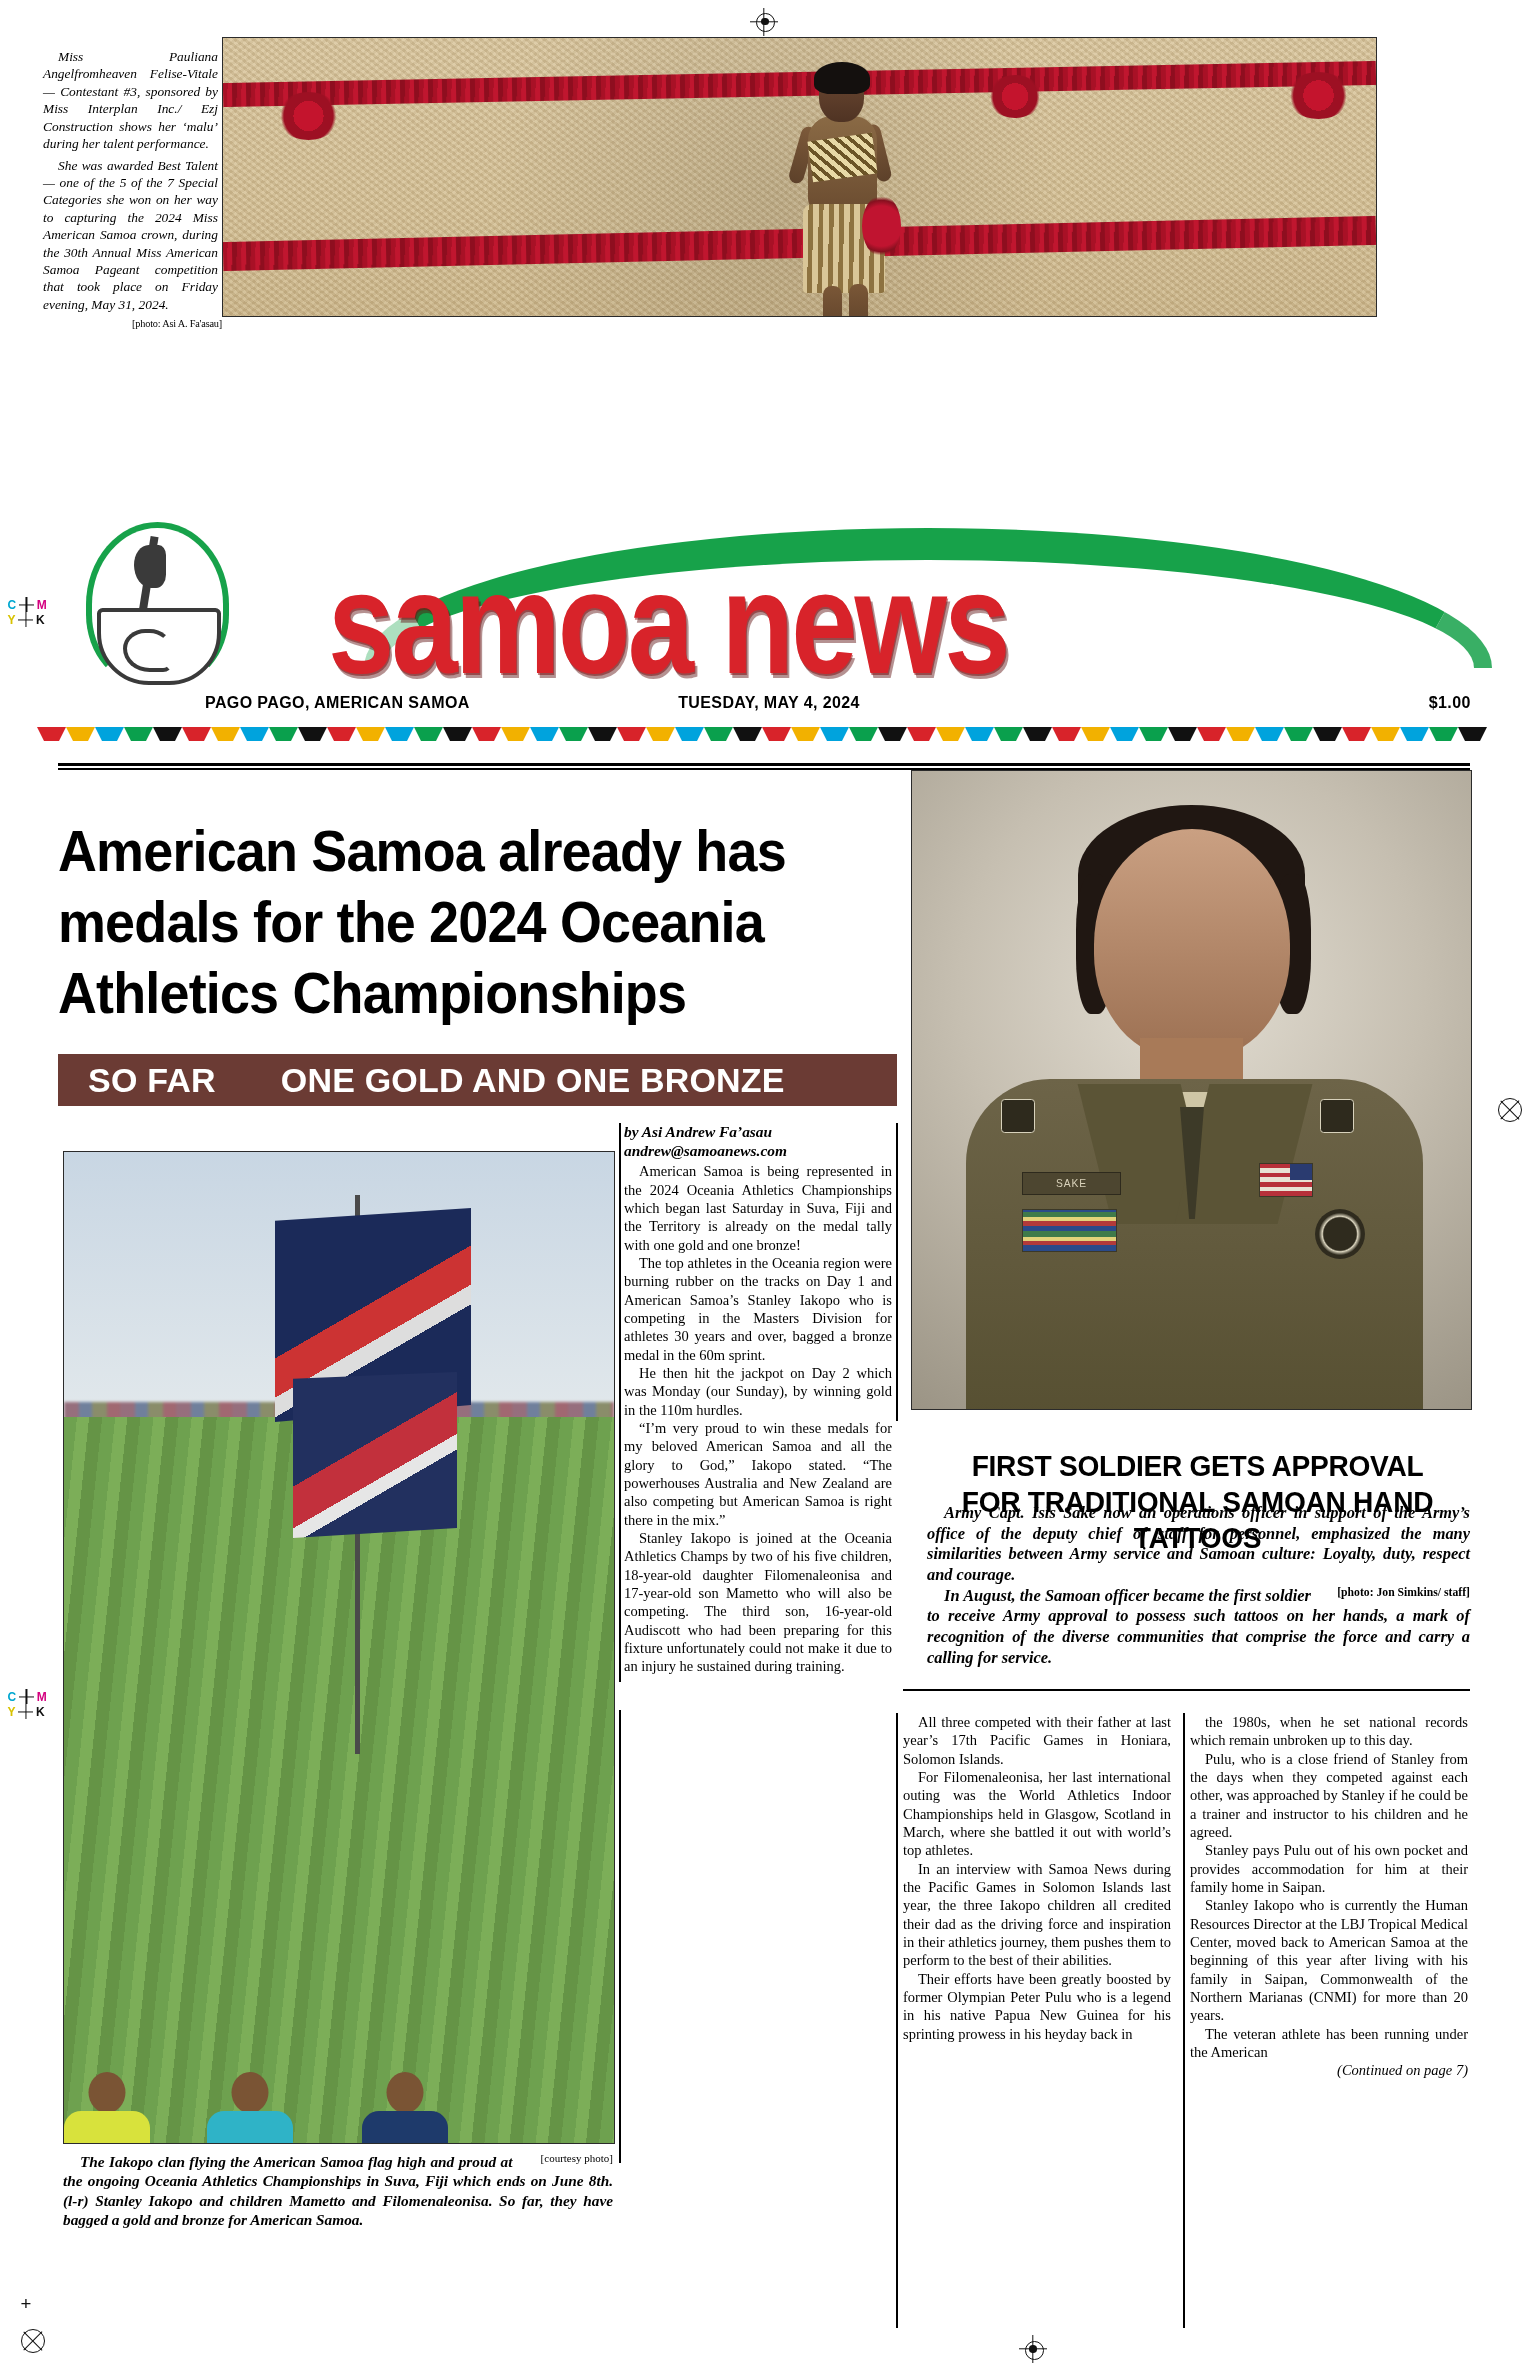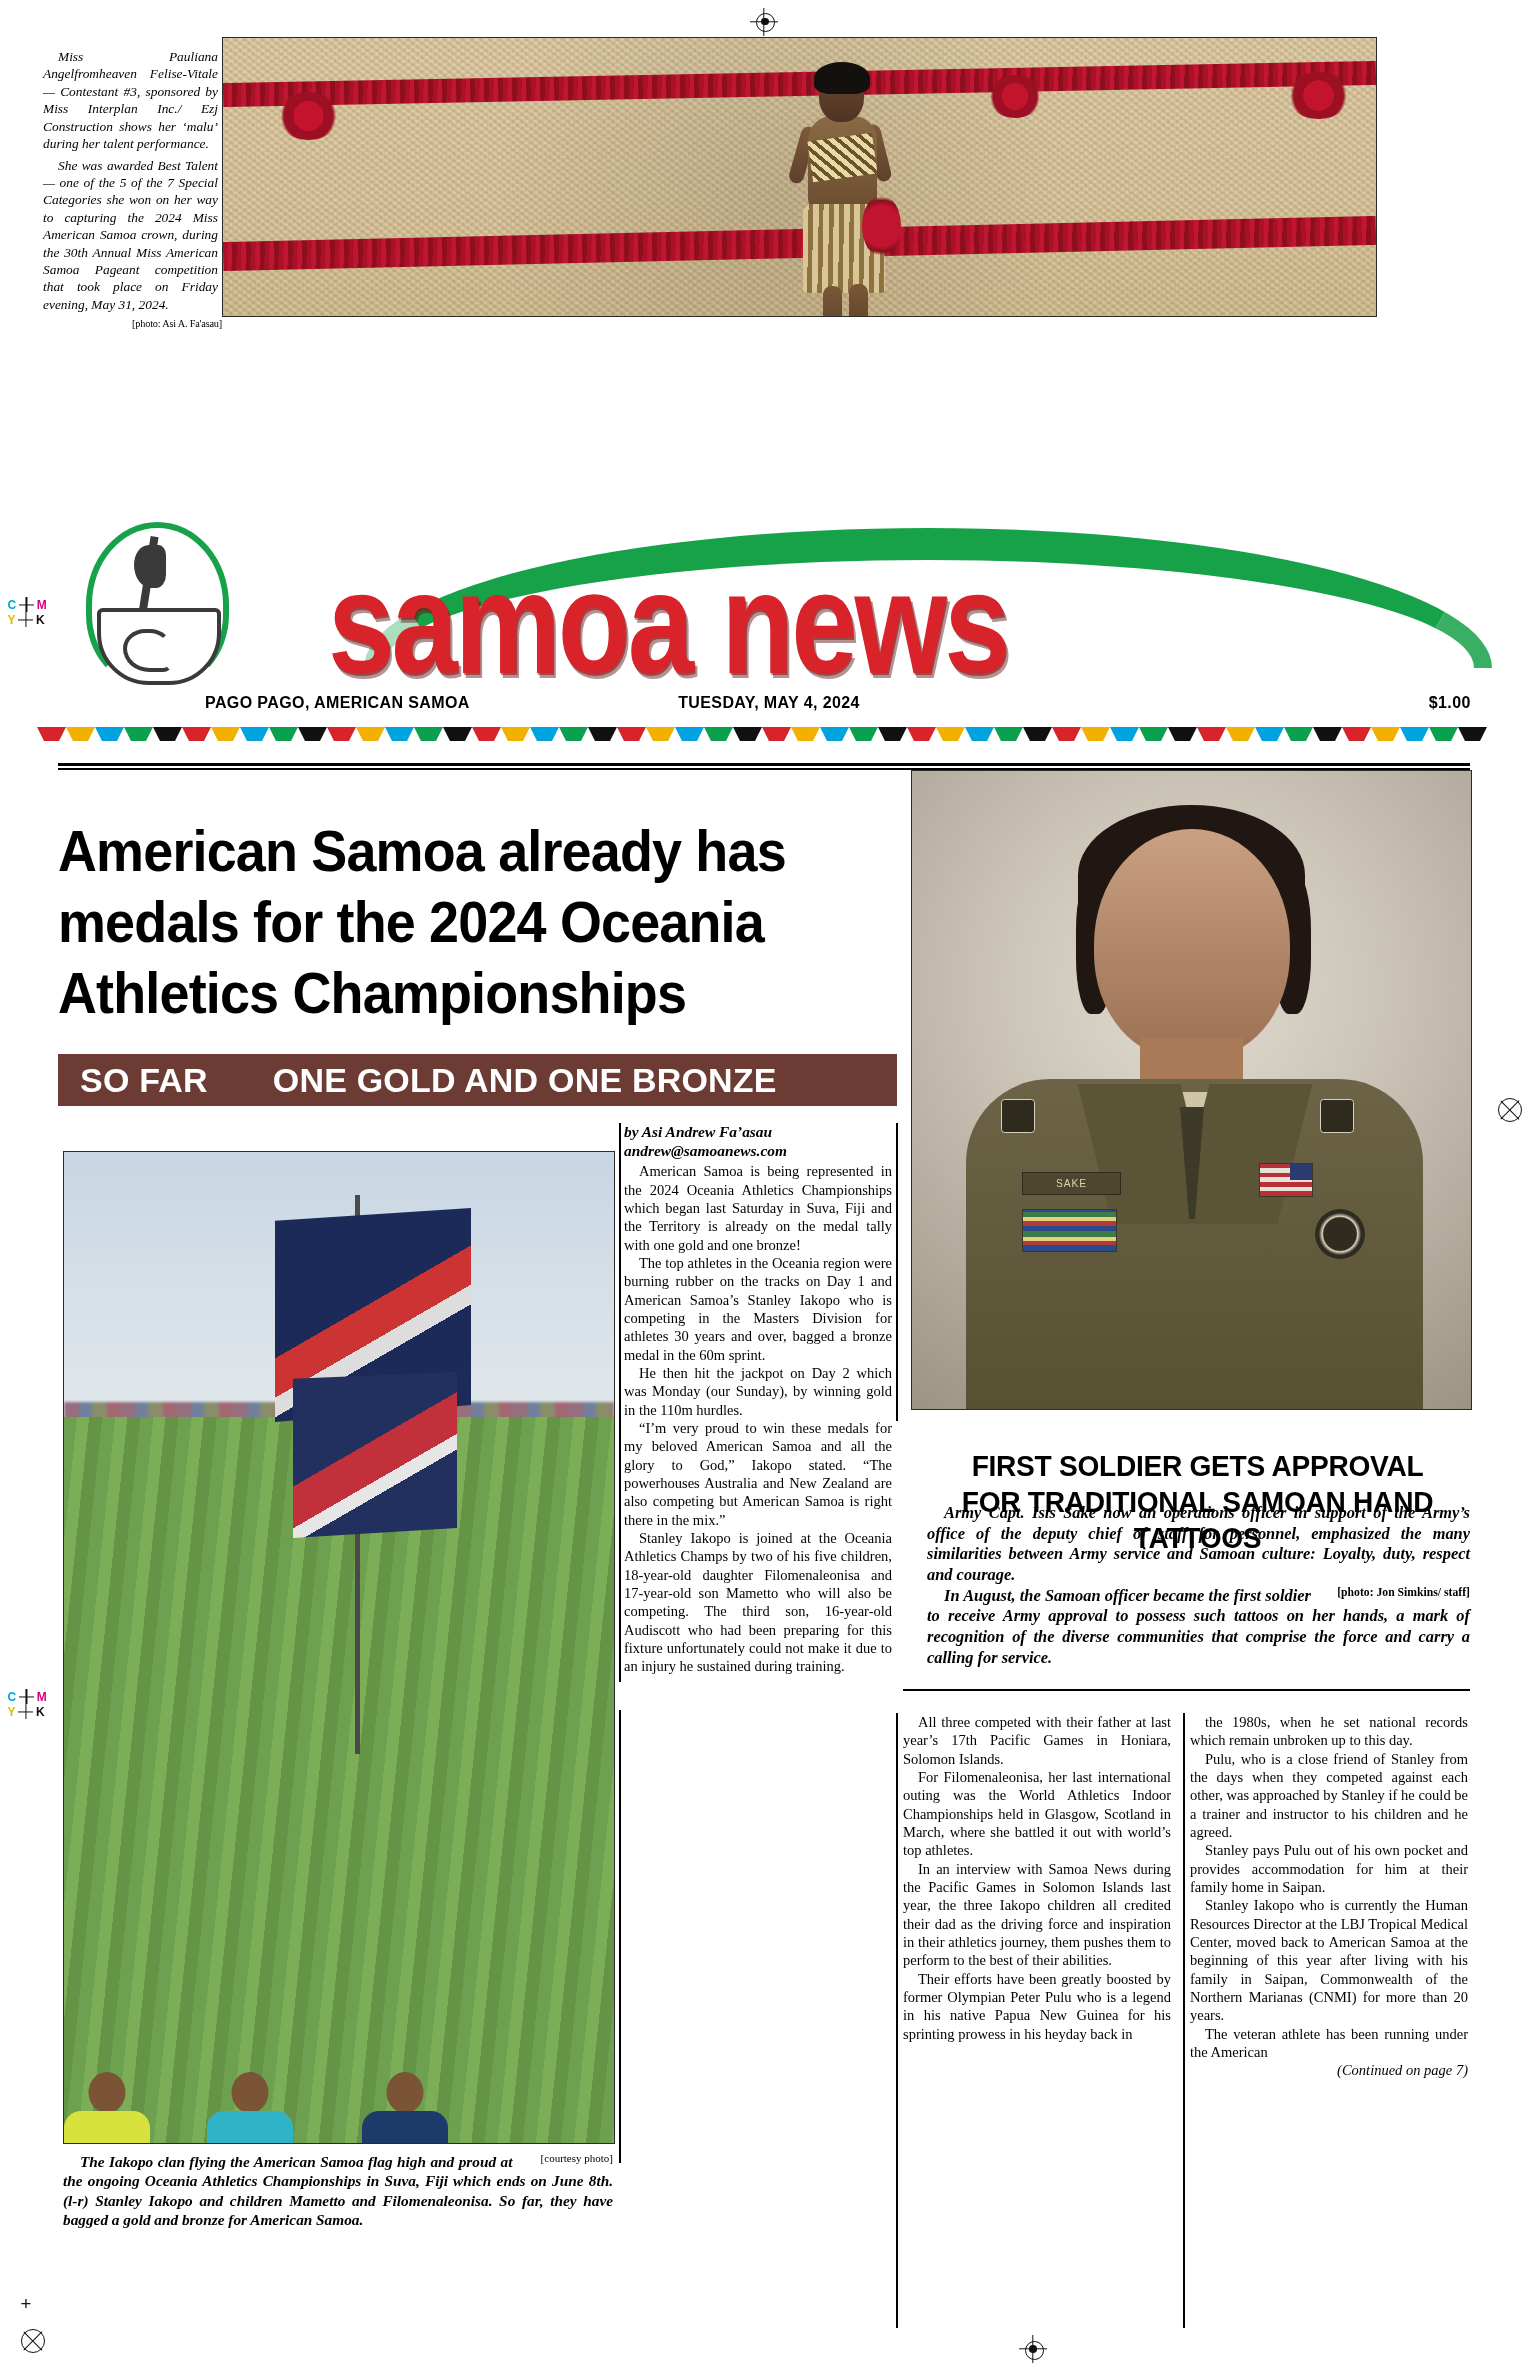--- a/index.html
+++ b/index.html
@@ -105,21 +105,21 @@
 
   .rule-thick{position:absolute;background:#000;}
 
   
   .headline{position:absolute;left:58px;top:776px;width:839px;
     font-family:"Liberation Sans",sans-serif;font-weight:700;font-size:58px;line-height:71px;
     letter-spacing:-0.9px;transform:scaleX(.93);transform-origin:left top;color:#000;}
   .kicker{position:absolute;left:58px;top:1054px;width:839px;height:52px;background:#6b3b34;
     display:flex;align-items:center;color:#fff;
     font-family:"Liberation Sans",sans-serif;font-weight:700;font-size:34px;letter-spacing:0.2px;}
-  .kicker .k1{margin-left:22px;}
+  .kicker .k1{margin-left:30px;}
   .kicker .k2{margin-left:65px;}
 
   
   .soldier-photo{position:absolute;left:911px;top:770px;width:559px;height:638px;
     border:1.4px solid #2b2b2b;overflow:hidden;background:linear-gradient(#cfc9bd,#b8b1a4);}
   .sp-bg{position:absolute;inset:0;background:radial-gradient(circle at 50% 34%,#e2ddd2 0%,#c6bfb1 46%,#9b9485 100%);}
   .sp-head{position:absolute;left:182px;top:58px;width:196px;height:231px;border-radius:50% 50% 46% 46%;
     background:linear-gradient(#caa082,#9c7052);}
   .sp-hair{position:absolute;left:166px;top:34px;width:227px;height:140px;border-radius:50% 50% 22% 22%;background:#201712;}
   .sp-hair2{position:absolute;left:164px;top:103px;width:37px;height:140px;border-radius:40%;background:#201712;}

